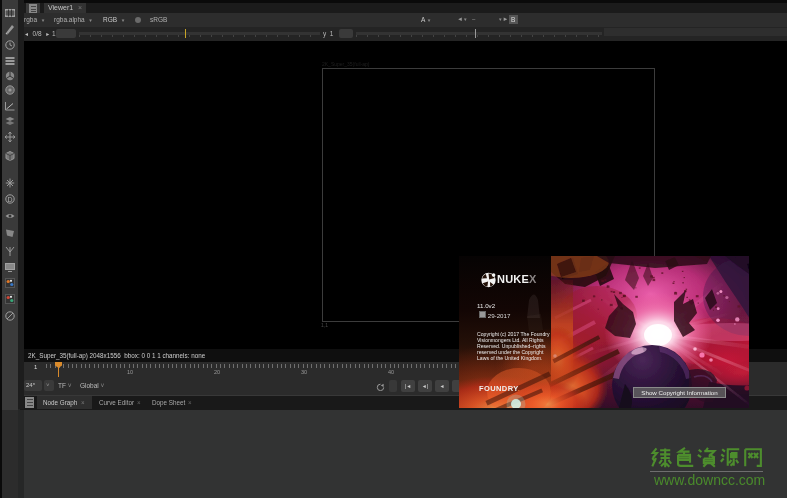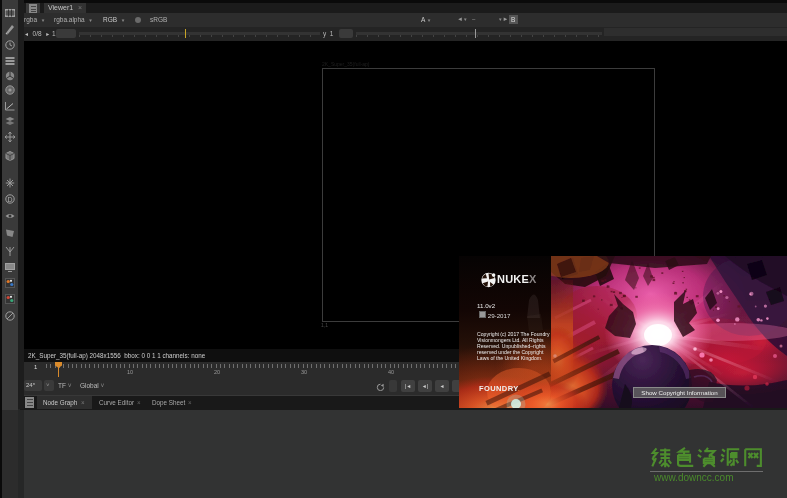--- a/index.html
+++ b/index.html
@@ -191,23 +191,23 @@
   <g transform="translate(69,0) scale(0.92)">
    <path d="M3.5 2.5 L6.5 5 M2.5 8 L5.5 10.5 M2 16 L5 12.5 M8.5 2.5 H22 M9.5 2.5 V20.5 M13 6.5 H19 V11 H13 V6.5 M13 8.8 H19 M16 12.5 V20.5 M13.5 14 L11 17.5 M18.5 14 L21 17.5 M12.5 20.5 L15.5 17.5"></path>
   </g>
 
   <g transform="translate(92,0) scale(0.92)">
    <path d="M3.5 2.5 H20.5 V20.5 H16 M3.5 2.5 V21 M7 6.5 L11.5 12 M11.5 6.5 L7 12 M13 6.5 L17.5 12 M17.5 6.5 L13 12"></path>
   </g>
   </g>
   </svg>
   <div class="abs" style="left:650px;top:471px;width:113px;height:1px;background:#6e6e6e;"></div>
-  <div class="t" style="left:654px;top:472px;font-size:10px;color:#4a8a2c;">www.downcc.com</div>
-
-  <div class="abs" id="splash" style="left:459px;top:256px;width:328px;height:152px;background:#120509;overflow:hidden;">
+  <div class="t" style="left:654px;top:472px;font-size:14px;color:#4a8a2c;">www.downcc.com</div>
+
+  <div class="abs" id="splash" style="left:459px;top:256px;width:290px;height:152px;background:#120509;overflow:hidden;">
     <svg width="328" height="152" viewBox="0 0 328 152">
 <defs>
 <clipPath id="artclip">
             <rect x="92" y="0" width="236" height="152"></rect>
           </clipPath>
 <filter id="soft" x="-4%" y="-4%" width="108%" height="108%">
             <feGaussianBlur stdDeviation="0.7"></feGaussianBlur>
           </filter>
 <linearGradient id="panel" x1="0" y1="0" x2="0" y2="1">
  <stop offset="0" stop-color="#060303"></stop>

